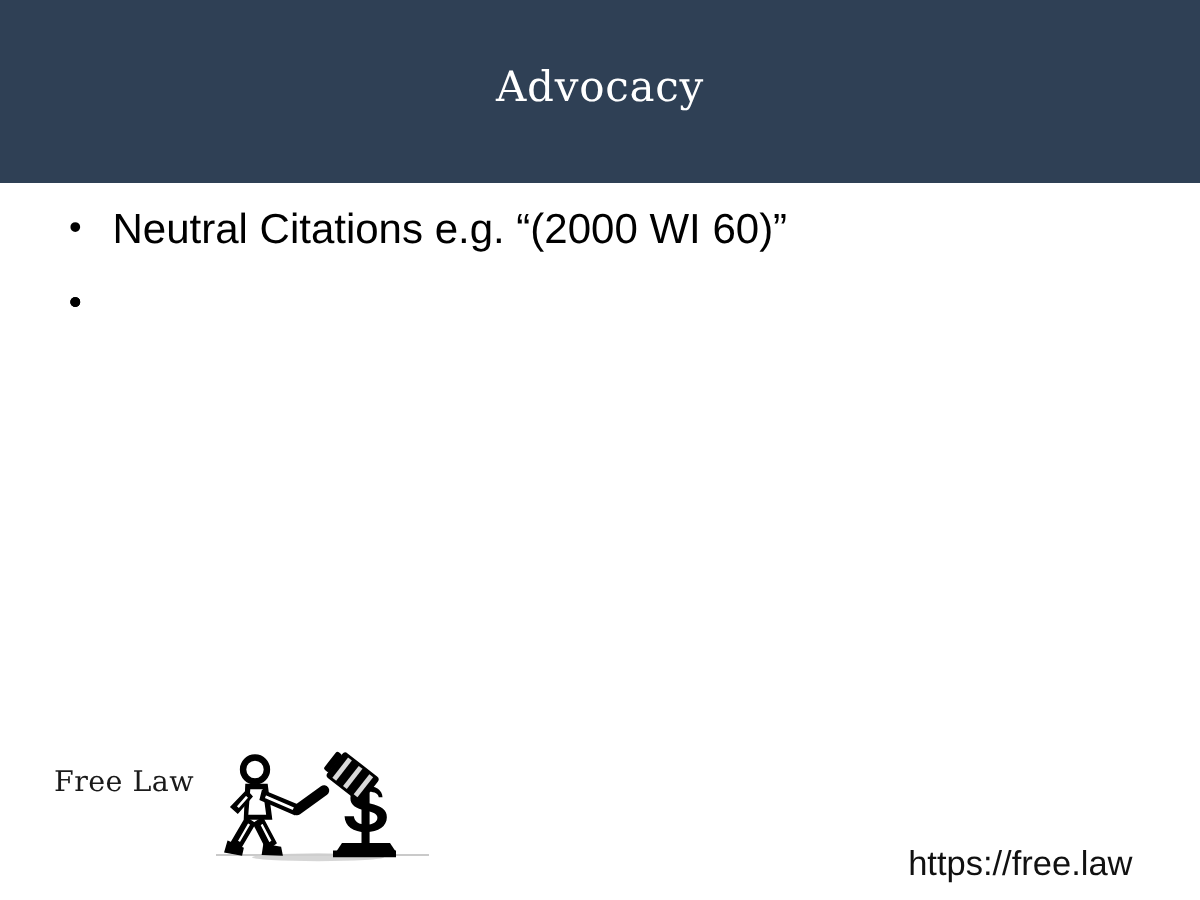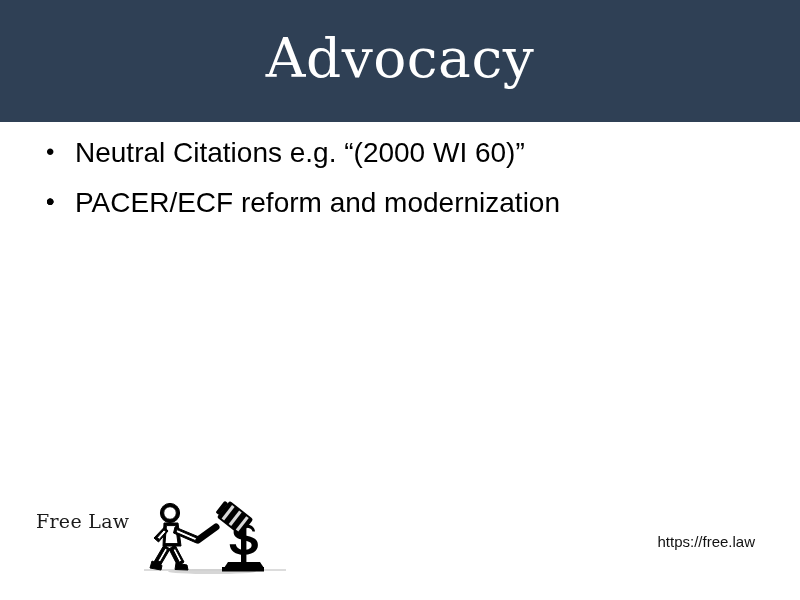--- a/index.html
+++ b/index.html
@@ -33,21 +33,21 @@
     position: absolute;
     left: 0;
     top: 0;
     width: 800px;
     height: 122px;
     display: flex;
     align-items: center;
     justify-content: center;
     color: #ffffff;
     font-family: "DejaVu Serif", "Liberation Serif", serif;
-    font-size: 55px;
+    font-size: 28px;
     font-weight: 400;
     letter-spacing: 0.5px;
     line-height: 1;
     padding-bottom: 6px;
     box-sizing: border-box;
   }
 
   
   .bullet-list {
     position: absolute;
@@ -109,24 +109,24 @@
     height: 82px;
   }
   .logo-art svg {
     display: block;
   }
 
   
   .footer-links {
     position: absolute;
     right: 45px;
-    top: 532px;
+    top: 560px;
     text-align: right;
     font-family: "Liberation Sans", sans-serif;
-    font-size: 15px;
+    font-size: 23px;
     line-height: 1.32;
     color: #111111;
   }
   .footer-links div {
     white-space: nowrap;
   }
 </style>
 </head>
 <body>
 
@@ -141,21 +141,20 @@
       <span>Neutral Citations e.g. “(2000 WI 60)”</span>
     </li>
     <li class="bullet-item">
       <span class="bullet-marker">•</span>
     </li>
     <li class="bullet-item">
       <span class="bullet-marker">•</span>
     </li>
     <li class="bullet-item">
       <span class="bullet-marker">•</span>
-      <span>PACER/ECF reform and modernization</span>
     </li>
   </ul>
 
   <div class="logo">
     <div class="logo-wordmark">
       <span>Free Law</span>
     </div>
     <div class="logo-art">
       <svg width="146" height="82" viewBox="0 0 146 82" xmlns="http://www.w3.org/2000/svg">
 

